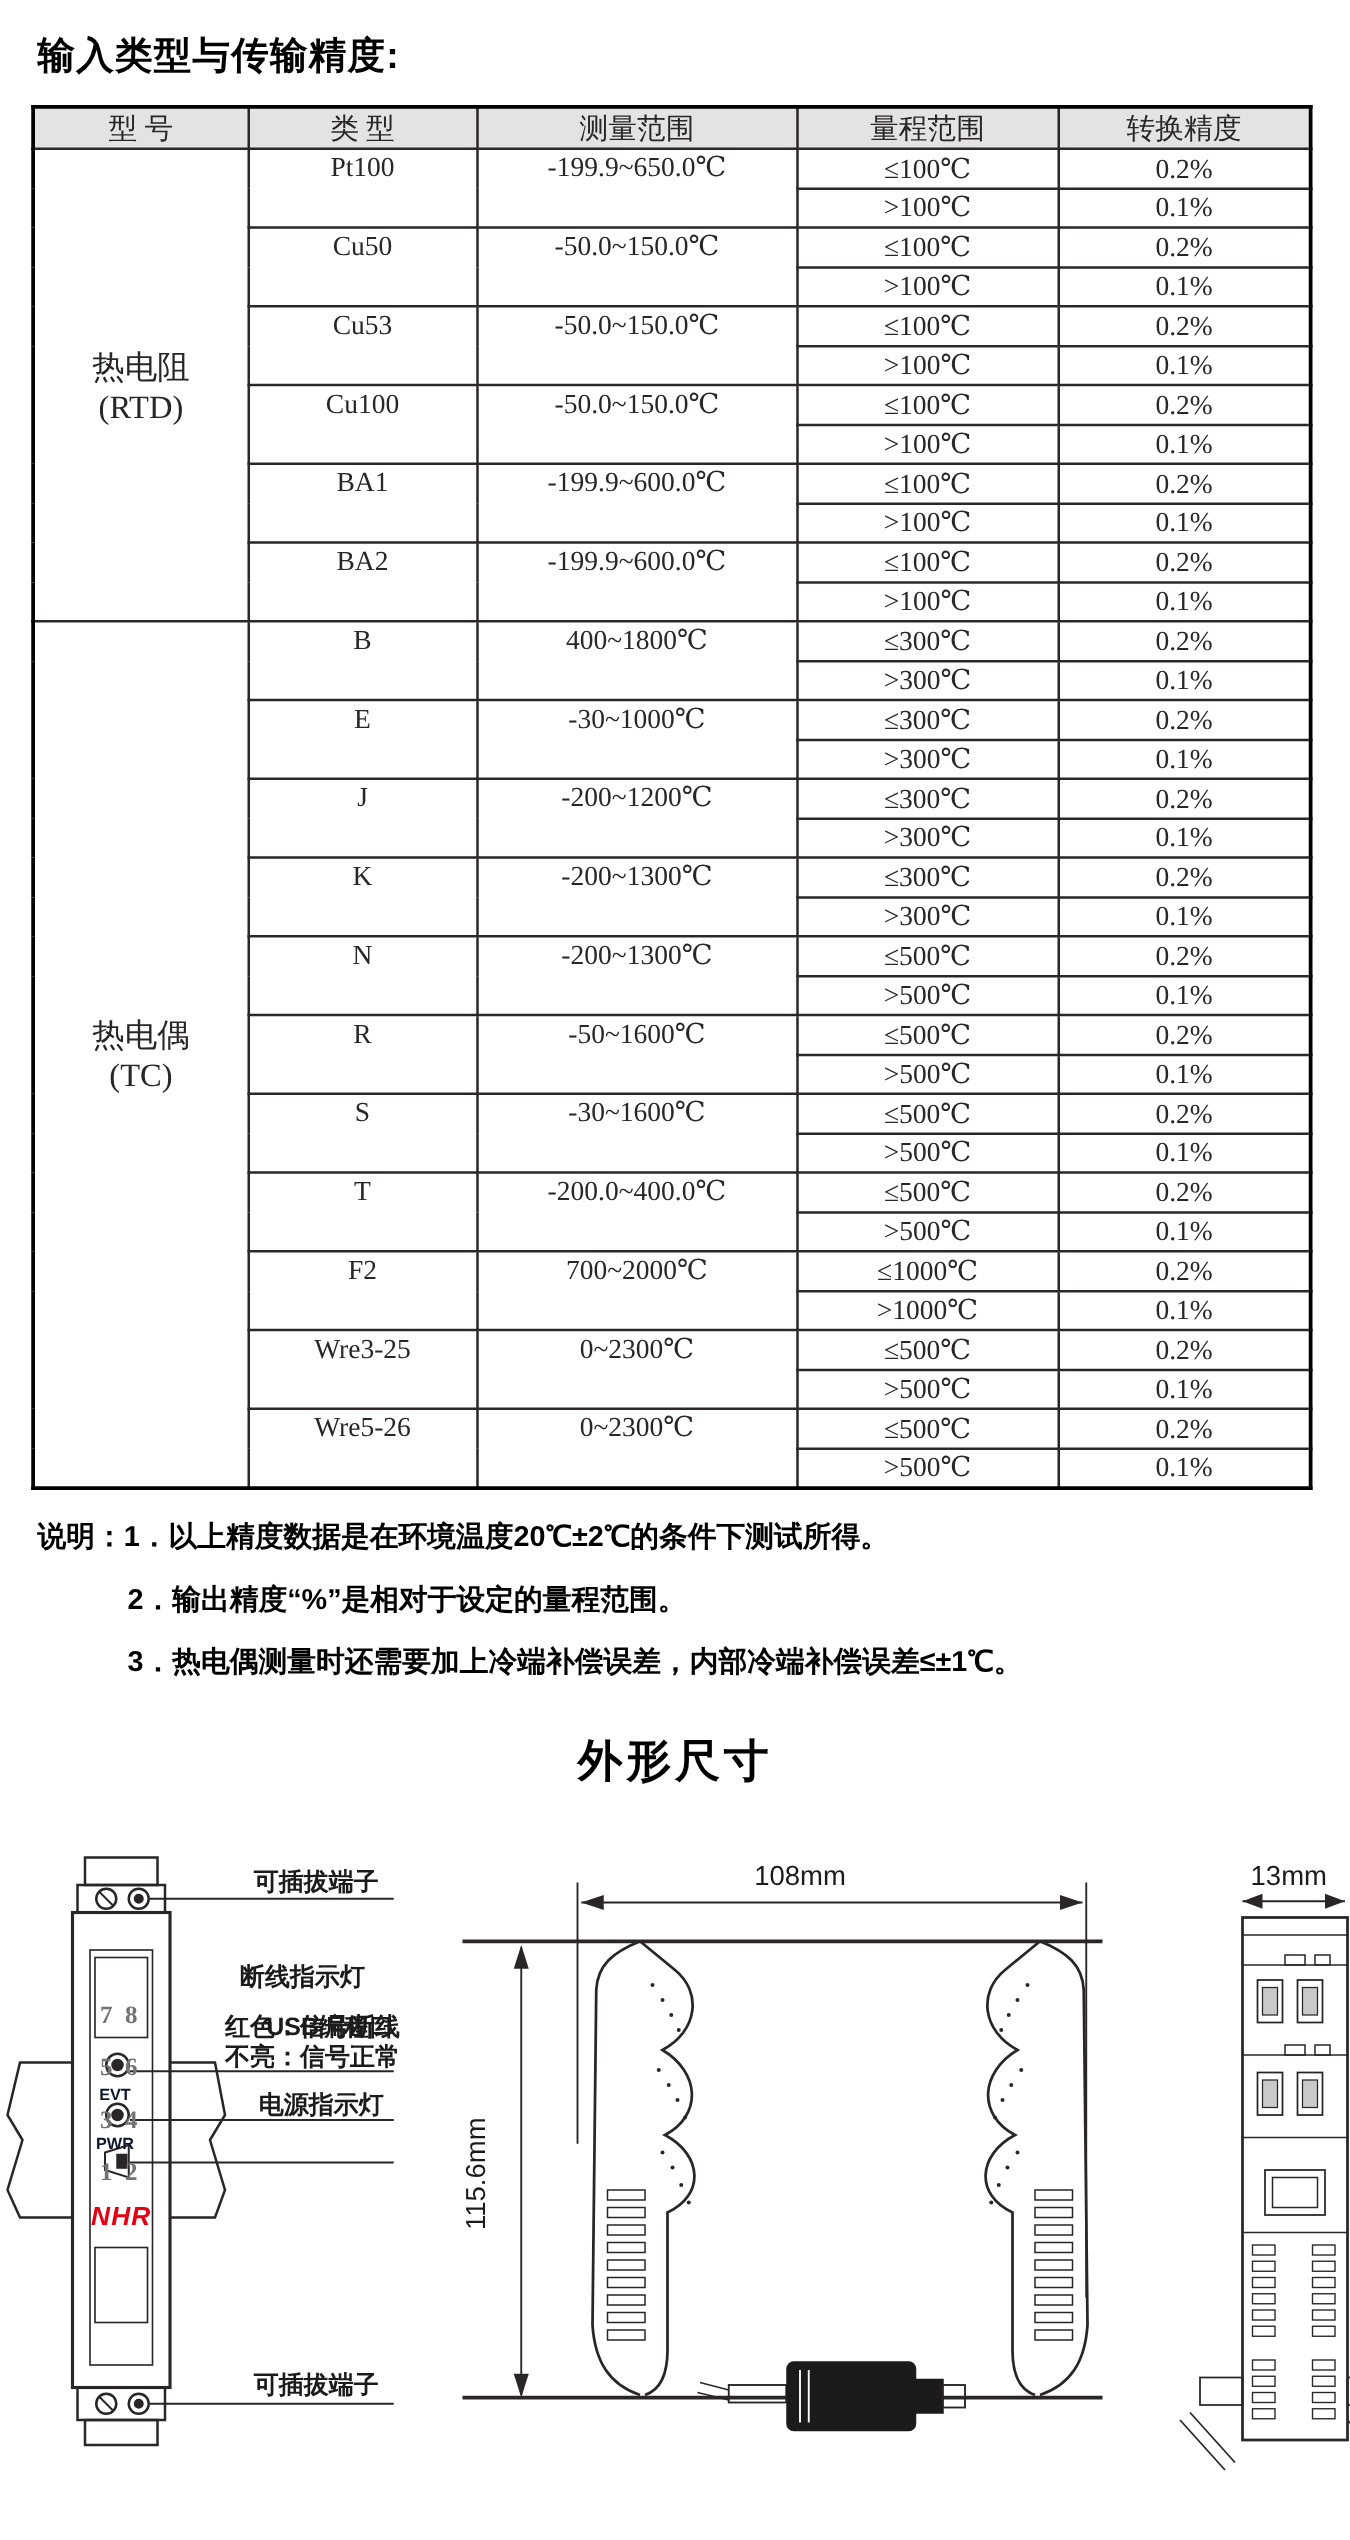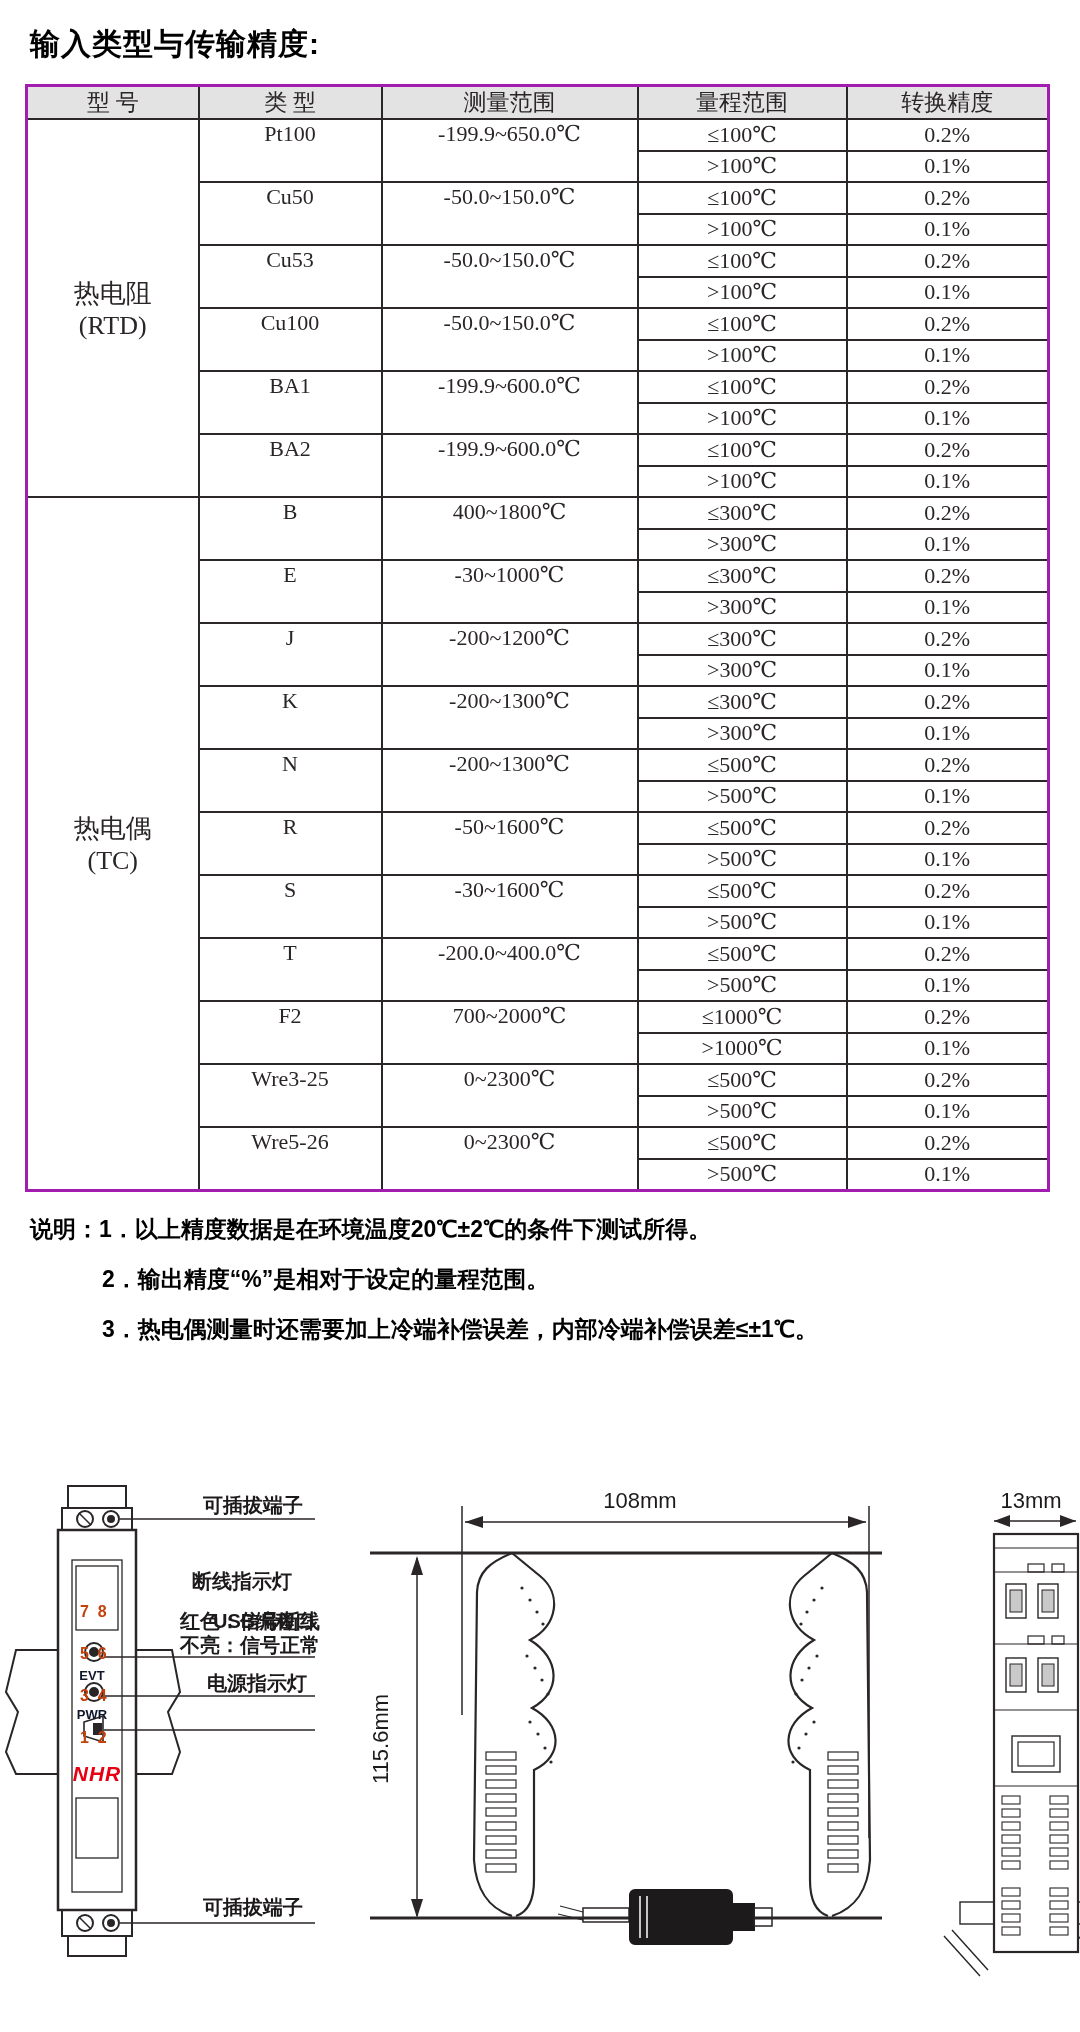--- a/index.html
+++ b/index.html
@@ -8,21 +8,21 @@
   .abs{position:absolute;}
 
   
   #title{left:30px;top:24px;font-size:30px;font-weight:bold;color:#000;letter-spacing:1px;}
 
   
   #spec-table-wrap{left:25px;top:84px;width:1022px;}
   table{border-collapse:collapse;width:100%;table-layout:fixed;}
   th,td{border:2px solid #2b2627;text-align:center;padding:0;
         font-family:"Liberation Serif","DejaVu Serif",serif;color:#2a2526;}
-  table{border:3px solid #a21caf;}
+  table{border:3px solid #000000;}
   th{height:29px;background:#e3e3e3;font-size:23px;font-weight:normal;}
   td{height:29.5px;font-size:22px;}
   td.type-cell,td.measure-cell{vertical-align:top;padding-top:1px;}
   td.group-cell{font-size:26px;}
   col.c1{width:172px;} col.c2{width:183px;} col.c3{width:256px;}
   col.c4{width:209px;} col.c5{width:202px;}
 
   
   #notes{left:30px;top:1214px;font-size:23px;font-weight:bold;color:#000;width:1010px;}
   .note-line{margin-bottom:19px;white-space:nowrap;}
@@ -42,22 +42,22 @@
   #lbl-break-2{left:180px;top:1608px;}
   #lbl-break-3{left:180px;top:1632px;}
   #lbl-power{left:207px;top:1670px;}
   #lbl-usb{left:213px;top:1608px;}
   #lbl-plug-bottom{left:203px;top:1894px;}
   #lbl-dim-w{left:560px;top:1488px;width:160px;text-align:center;}
   #lbl-dim-h{left:336px;top:1726px;transform:rotate(-90deg);transform-origin:center;}
   #lbl-dim-d{left:976px;top:1488px;width:110px;text-align:center;}
 
   
-  .termline{font-family:Liberation Sans, sans-serif;font-size:16px;font-weight:bold;
-            white-space:pre;color:#c2410c;line-height:14px;}
+  .termline{font-family:Liberation Serif, serif;font-size:20px;font-weight:bold;
+            white-space:pre;color:#737373;line-height:14px;}
   #terms-top{left:80px;top:1577px;}
   #terms-bottom{left:79px;top:1806px;}
   .termline div{height:14px;}
   .led-label{font-size:13px;font-weight:bold;color:#0f172a;}
   #evt-label{left:76px;top:1668px;width:32px;text-align:center;}
   #pwr-label{left:76px;top:1707px;width:32px;text-align:center;}
   #nhr-logo{left:70px;top:1762px;width:54px;text-align:center;color:#e60012;
             font-size:21px;font-weight:bold;font-style:italic;letter-spacing:1px;}
 </style>
 </head>
@@ -267,20 +267,21 @@
         </tbody>
     </table>
   </div>
 
   <div class="abs" id="notes">
     <div class="note-line"><span>说明：</span><span>1．以上精度数据是在环境温度20℃±2℃的条件下测试所得。</span></div>
     <div class="note-line"><span class="indent"></span><span>2．输出精度“%”是相对于设定的量程范围。</span></div>
     <div class="note-line"><span class="indent"></span><span>3．热电偶测量时还需要加上冷端补偿误差，内部冷端补偿误差≤±1℃。</span></div>
   </div>
 
+  <div class="abs" id="dim-heading">外形尺寸</div>
 
   <svg class="abs" id="drawing-svg" width="1080" height="592" viewBox="0 1440 1080 592" fill="none" stroke="#2a2526" stroke-width="2">
 
     <g stroke-width="2">
       <path d="M58,1650 L16,1650 L6,1692 L18,1712 L6,1752 L16,1774 L58,1774"></path>
       <path d="M136,1650 L172,1650 L180,1692 L168,1712 L180,1752 L172,1774 L136,1774"></path>
     </g>
 
     <g>
       <rect x="68" y="1486" width="58" height="22"></rect>

